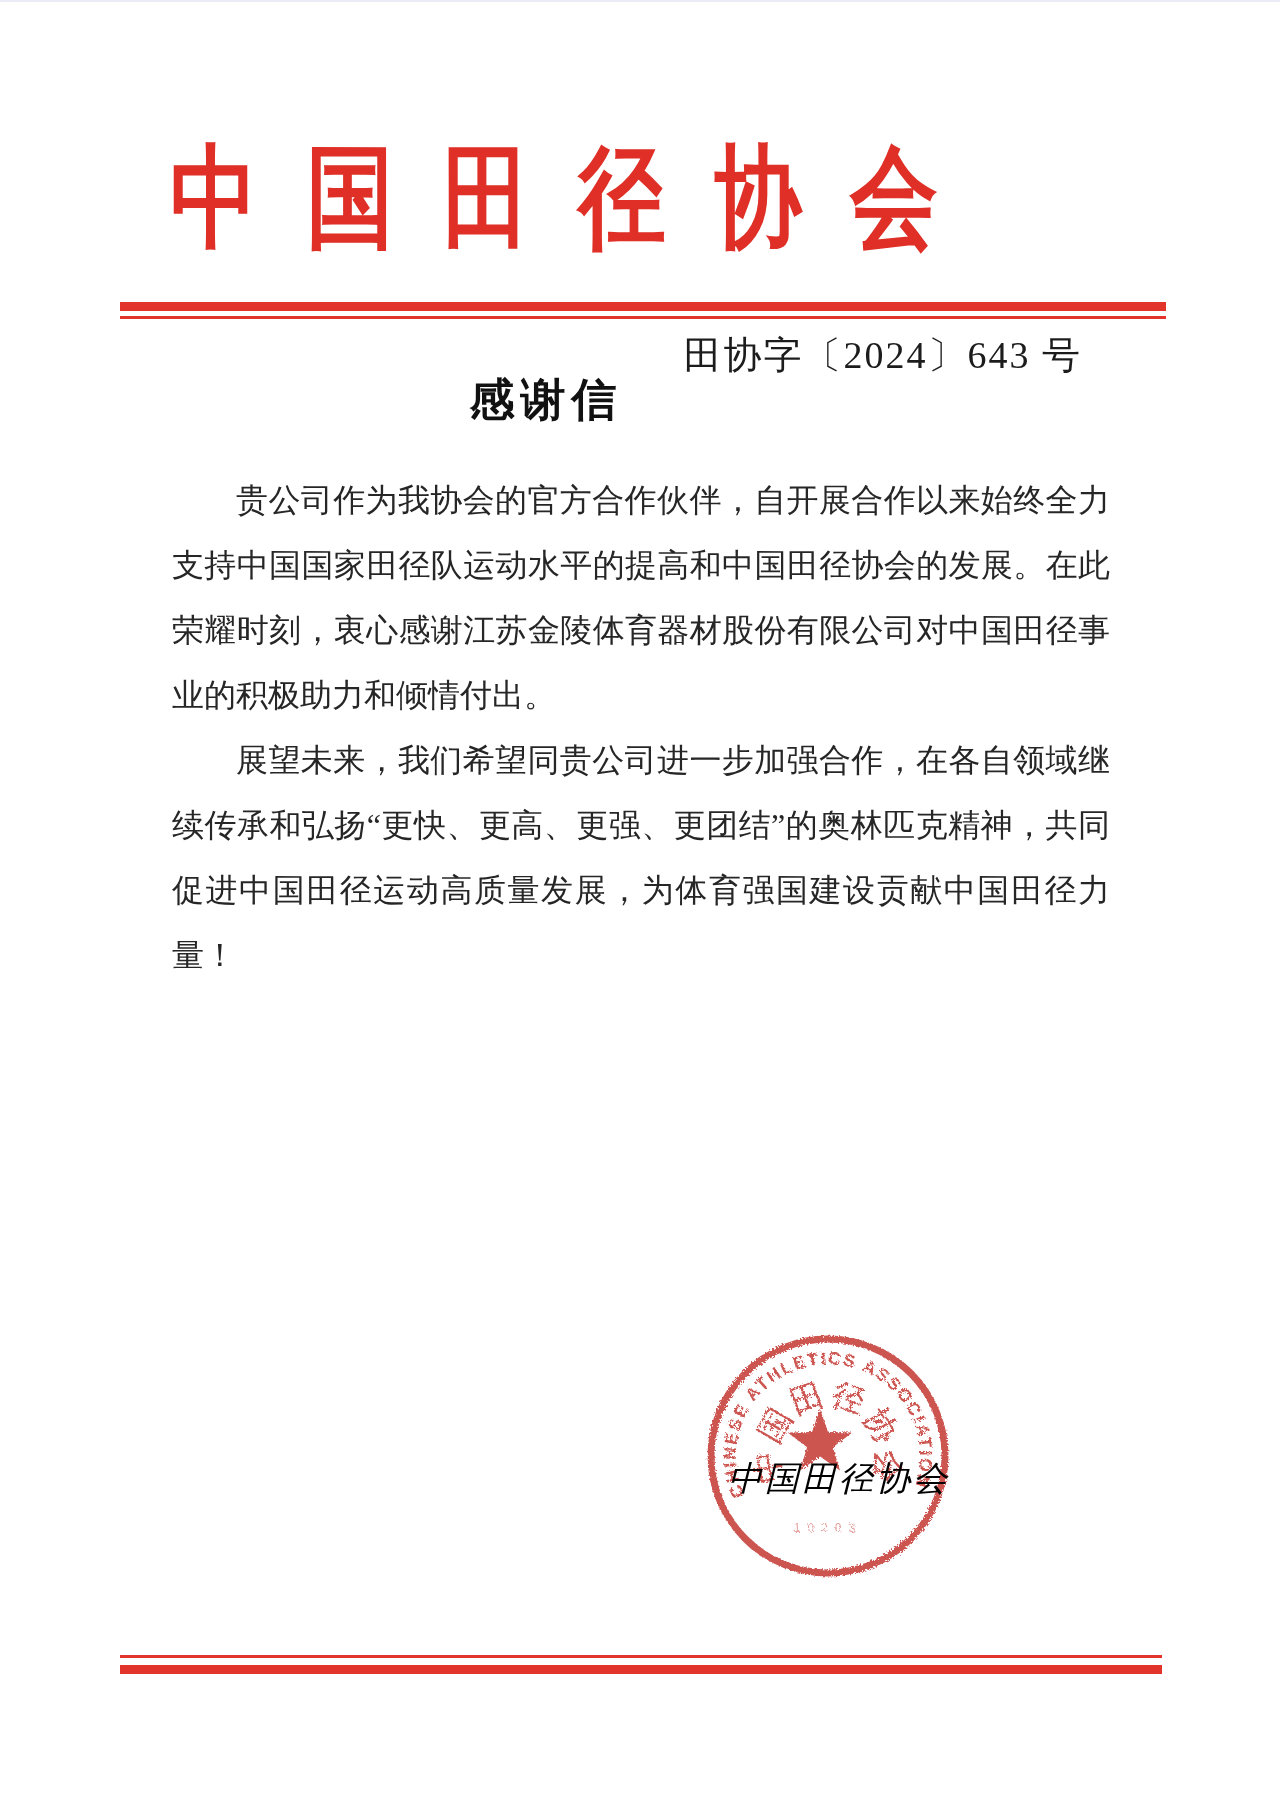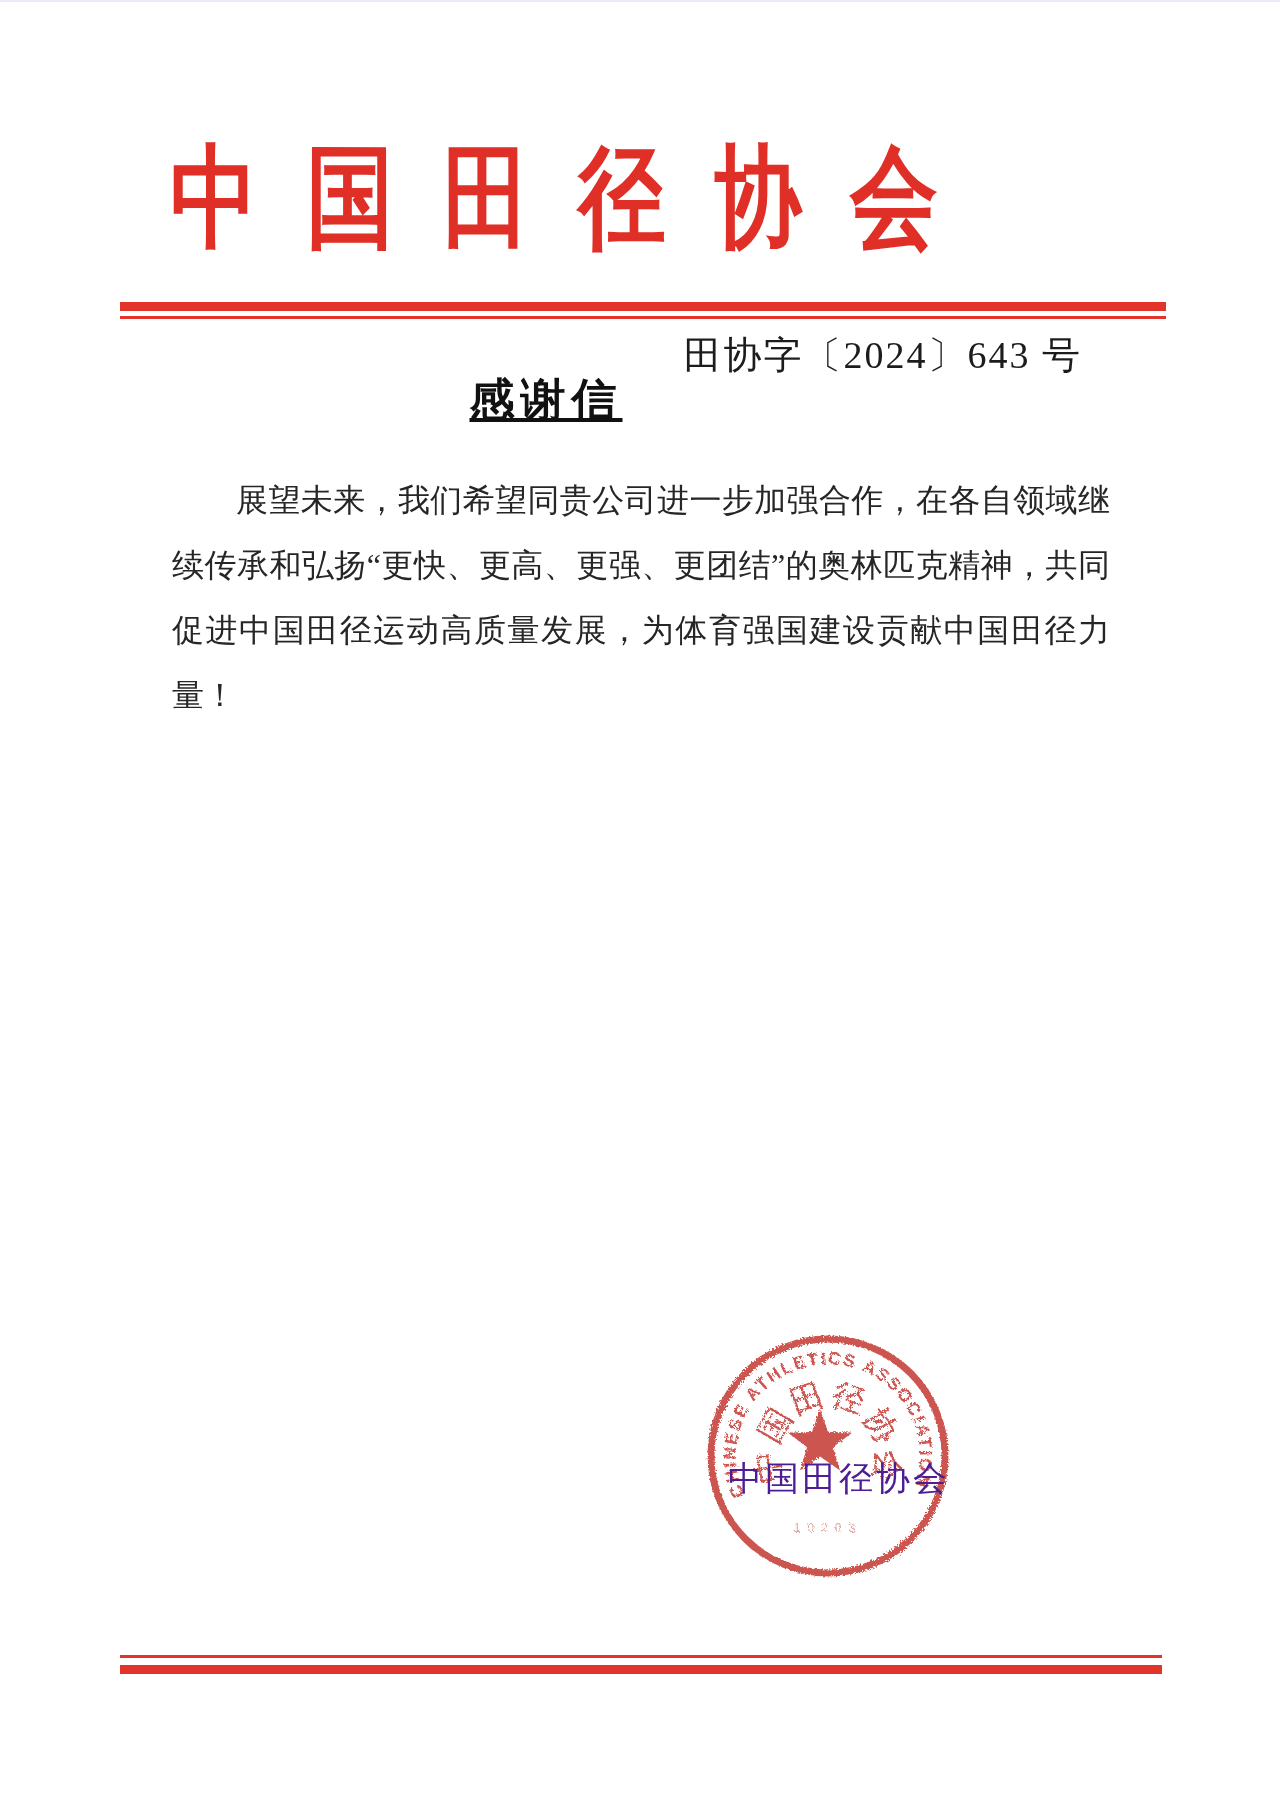--- a/index.html
+++ b/index.html
@@ -29,38 +29,38 @@
   .rule.f-thin  { left:120px; top:1655px; width:1042px; height:3px; }
   .rule.f-thick { left:120px; top:1665px; width:1042px; height:9px; }
 
   .reference {
     position:absolute; top:330px; right:198px;
     font-size:38px; color:#1c1c1c; letter-spacing:2px; white-space:nowrap;
   }
   .doc-title {
     position:absolute; top:370px; left:0; width:1092px;
     text-align:center; font-size:45px; font-weight:bold;
-    color:#111; letter-spacing:6px;text-decoration:underline;
+    color:#111; letter-spacing:6px;
   }
   .letter-body {
     position:absolute; left:172px; top:468px; width:938px;
     font-size:32px; line-height:65px; color:#262626;
     text-align:justify;
   }
   .letter-body p { margin:0; text-indent:2em; }
   .letter-body p.recipient { text-indent:0; }
 
   
   .stamp {
     position:absolute; left:698px; top:1326px; width:264px; height:264px;
     z-index:2; opacity:.92;
   }
   .signature {
     position:absolute; left:728px; top:1456px; z-index:5;
-    font-size:34px; color:#4c1d95; letter-spacing:3px; white-space:nowrap;
+    font-size:34px; color:#000000; letter-spacing:3px; white-space:nowrap;font-style:italic;
   }
   .sig-date {
     position:absolute; left:712px; top:1519px; z-index:5;
     font-size:33px; color:#1a1a1a; letter-spacing:1px; white-space:nowrap;
   }
 </style>
 </head>
 <body>
 
 <div class="page">
@@ -77,20 +77,21 @@
   </div>
 
   <div class="rule h-thick"></div>
   <div class="rule h-thin"></div>
 
   <div class="reference">田协字〔2024〕643 号</div>
 
   <div class="doc-title">感谢信</div>
 
   <div class="letter-body">
+    <p>贵公司作为我协会的官方合作伙伴，自开展合作以来始终全力支持中国国家田径队运动水平的提高和中国田径协会的发展。在此荣耀时刻，衷心感谢江苏金陵体育器材股份有限公司对中国田径事业的积极助力和倾情付出。</p>
     <p>展望未来，我们希望同贵公司进一步加强合作，在各自领域继续传承和弘扬“更快、更高、更强、更团结”的奥林匹克精神，共同促进中国田径运动高质量发展，为体育强国建设贡献中国田径力量！</p>
   </div>
 
   <svg class="stamp" viewBox="0 0 264 264" xmlns="http://www.w3.org/2000/svg">
     <defs>
       <filter id="grunge" x="-10%" y="-10%" width="120%" height="120%">
         <feTurbulence type="fractalNoise" baseFrequency="0.55" numOctaves="2" result="n"></feTurbulence>
         <feDisplacementMap in="SourceGraphic" in2="n" scale="5"></feDisplacementMap>
       </filter>
       <path id="ringPath" d="M 46.6 168.9 A 92 92 0 1 1 213.4 168.9" fill="none"></path>

